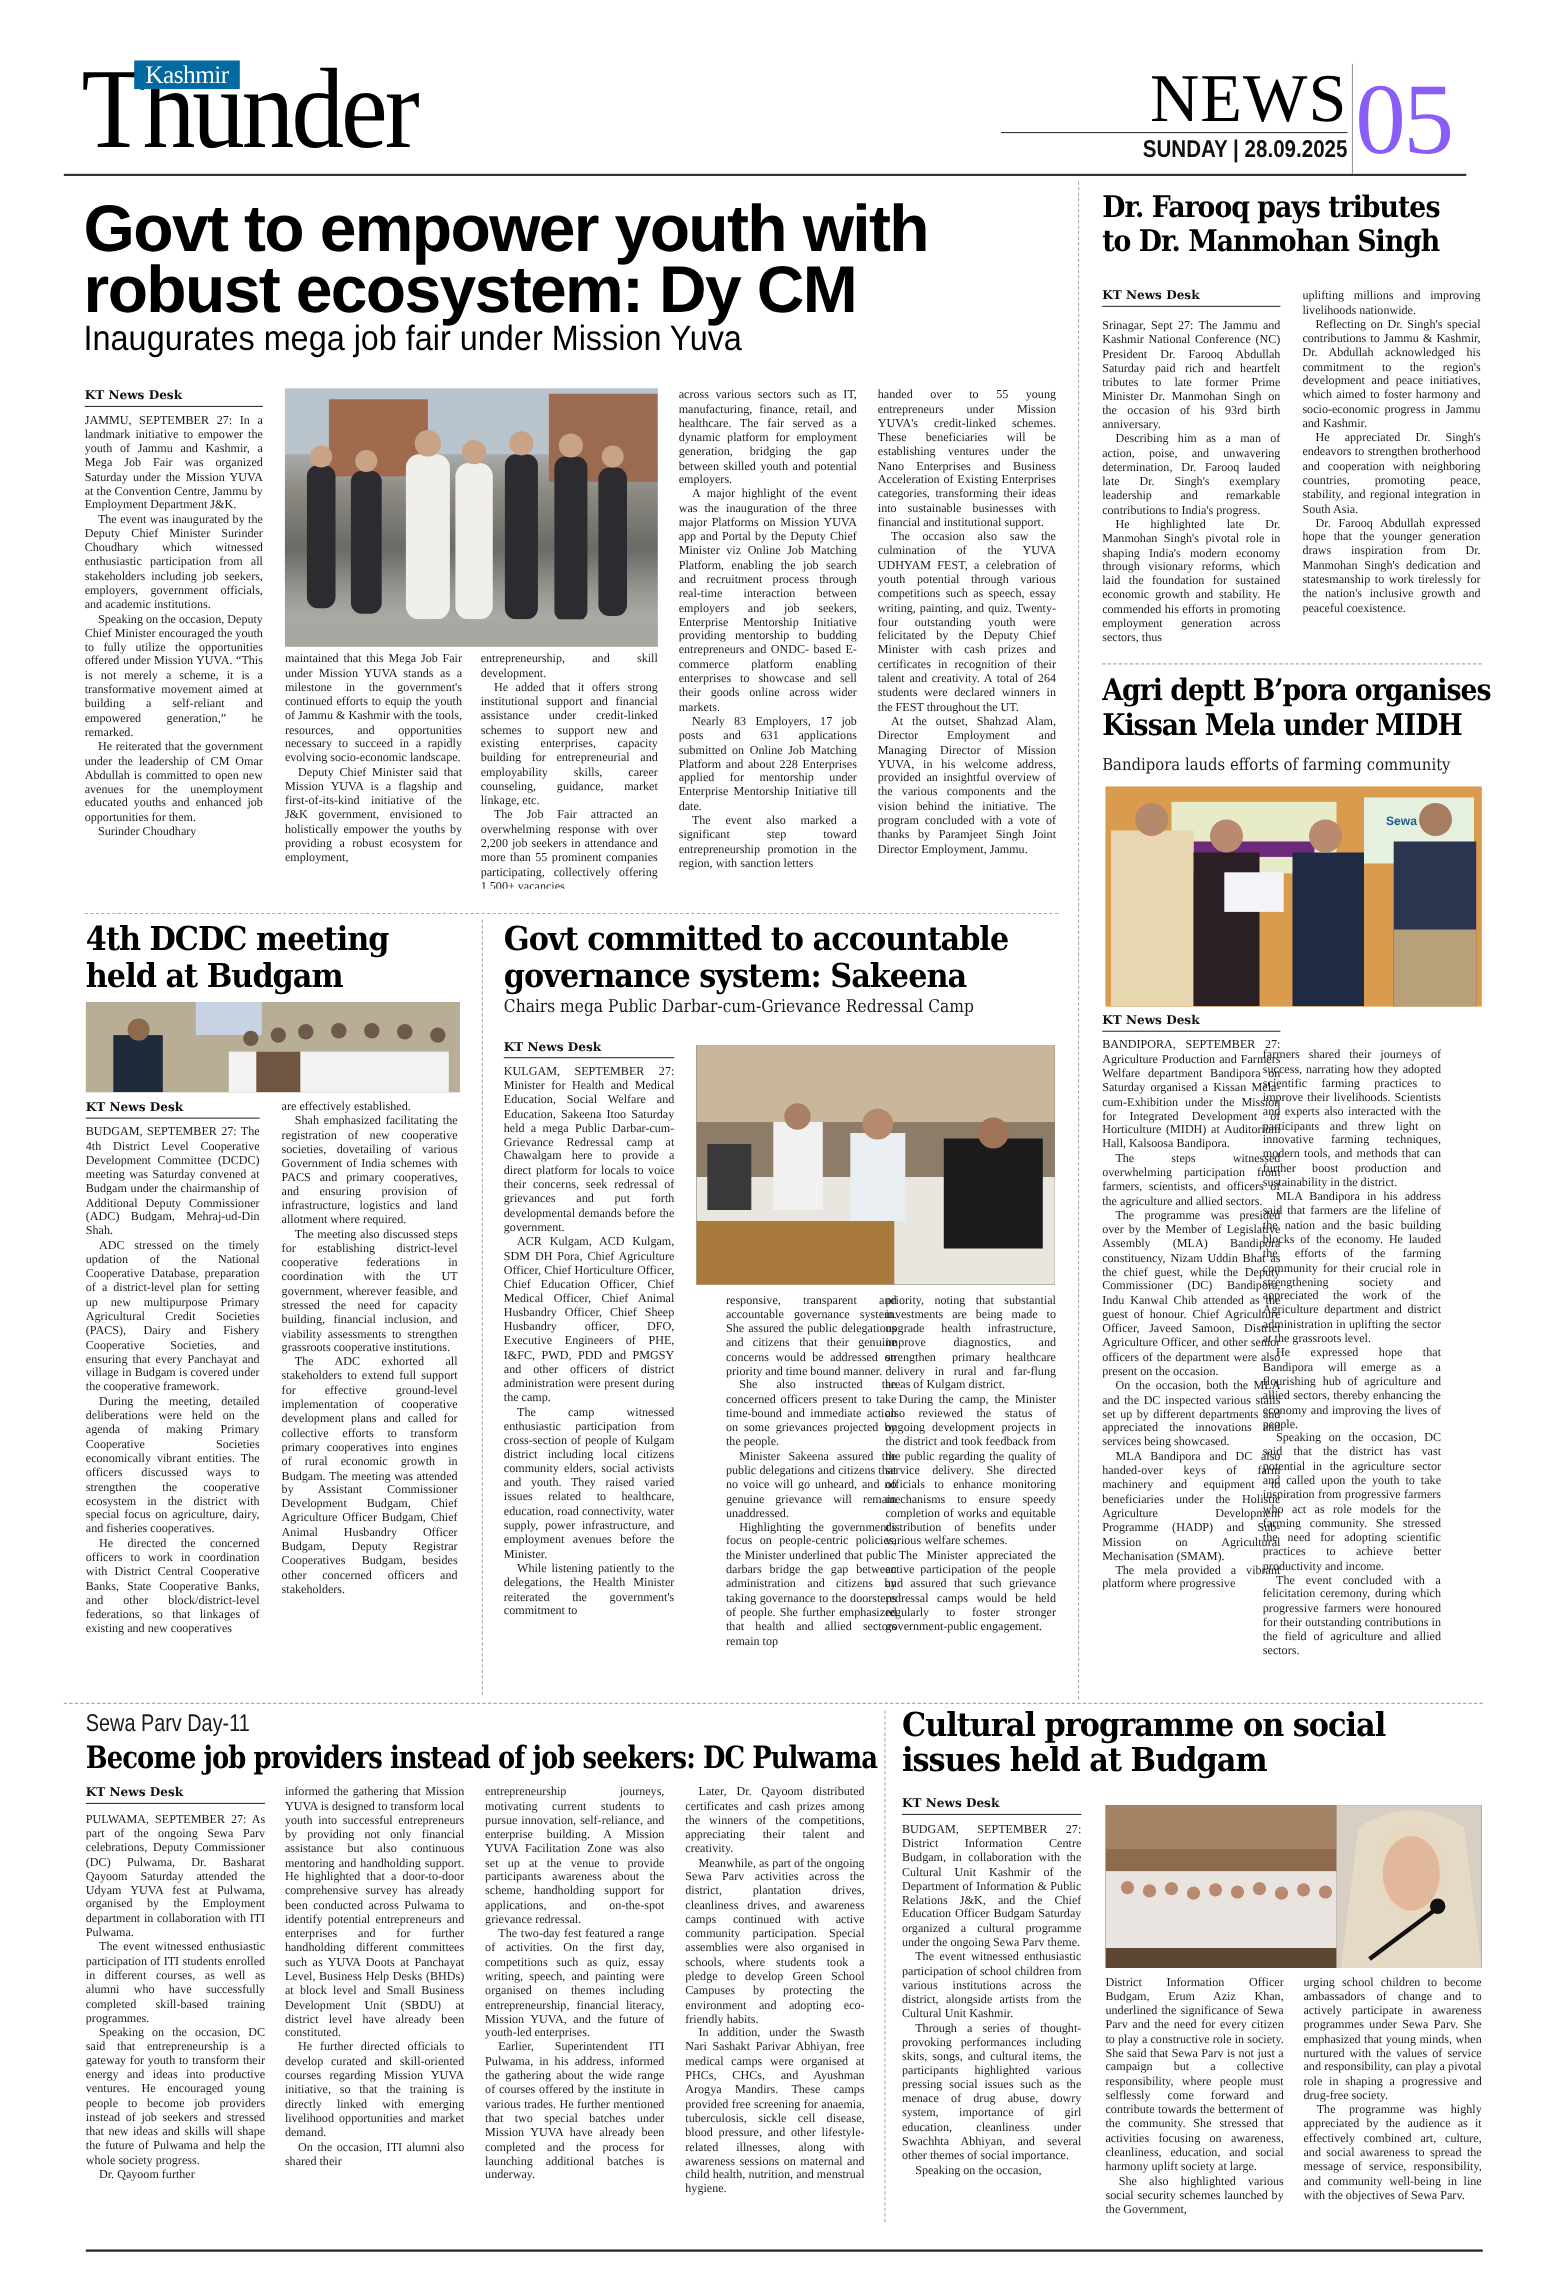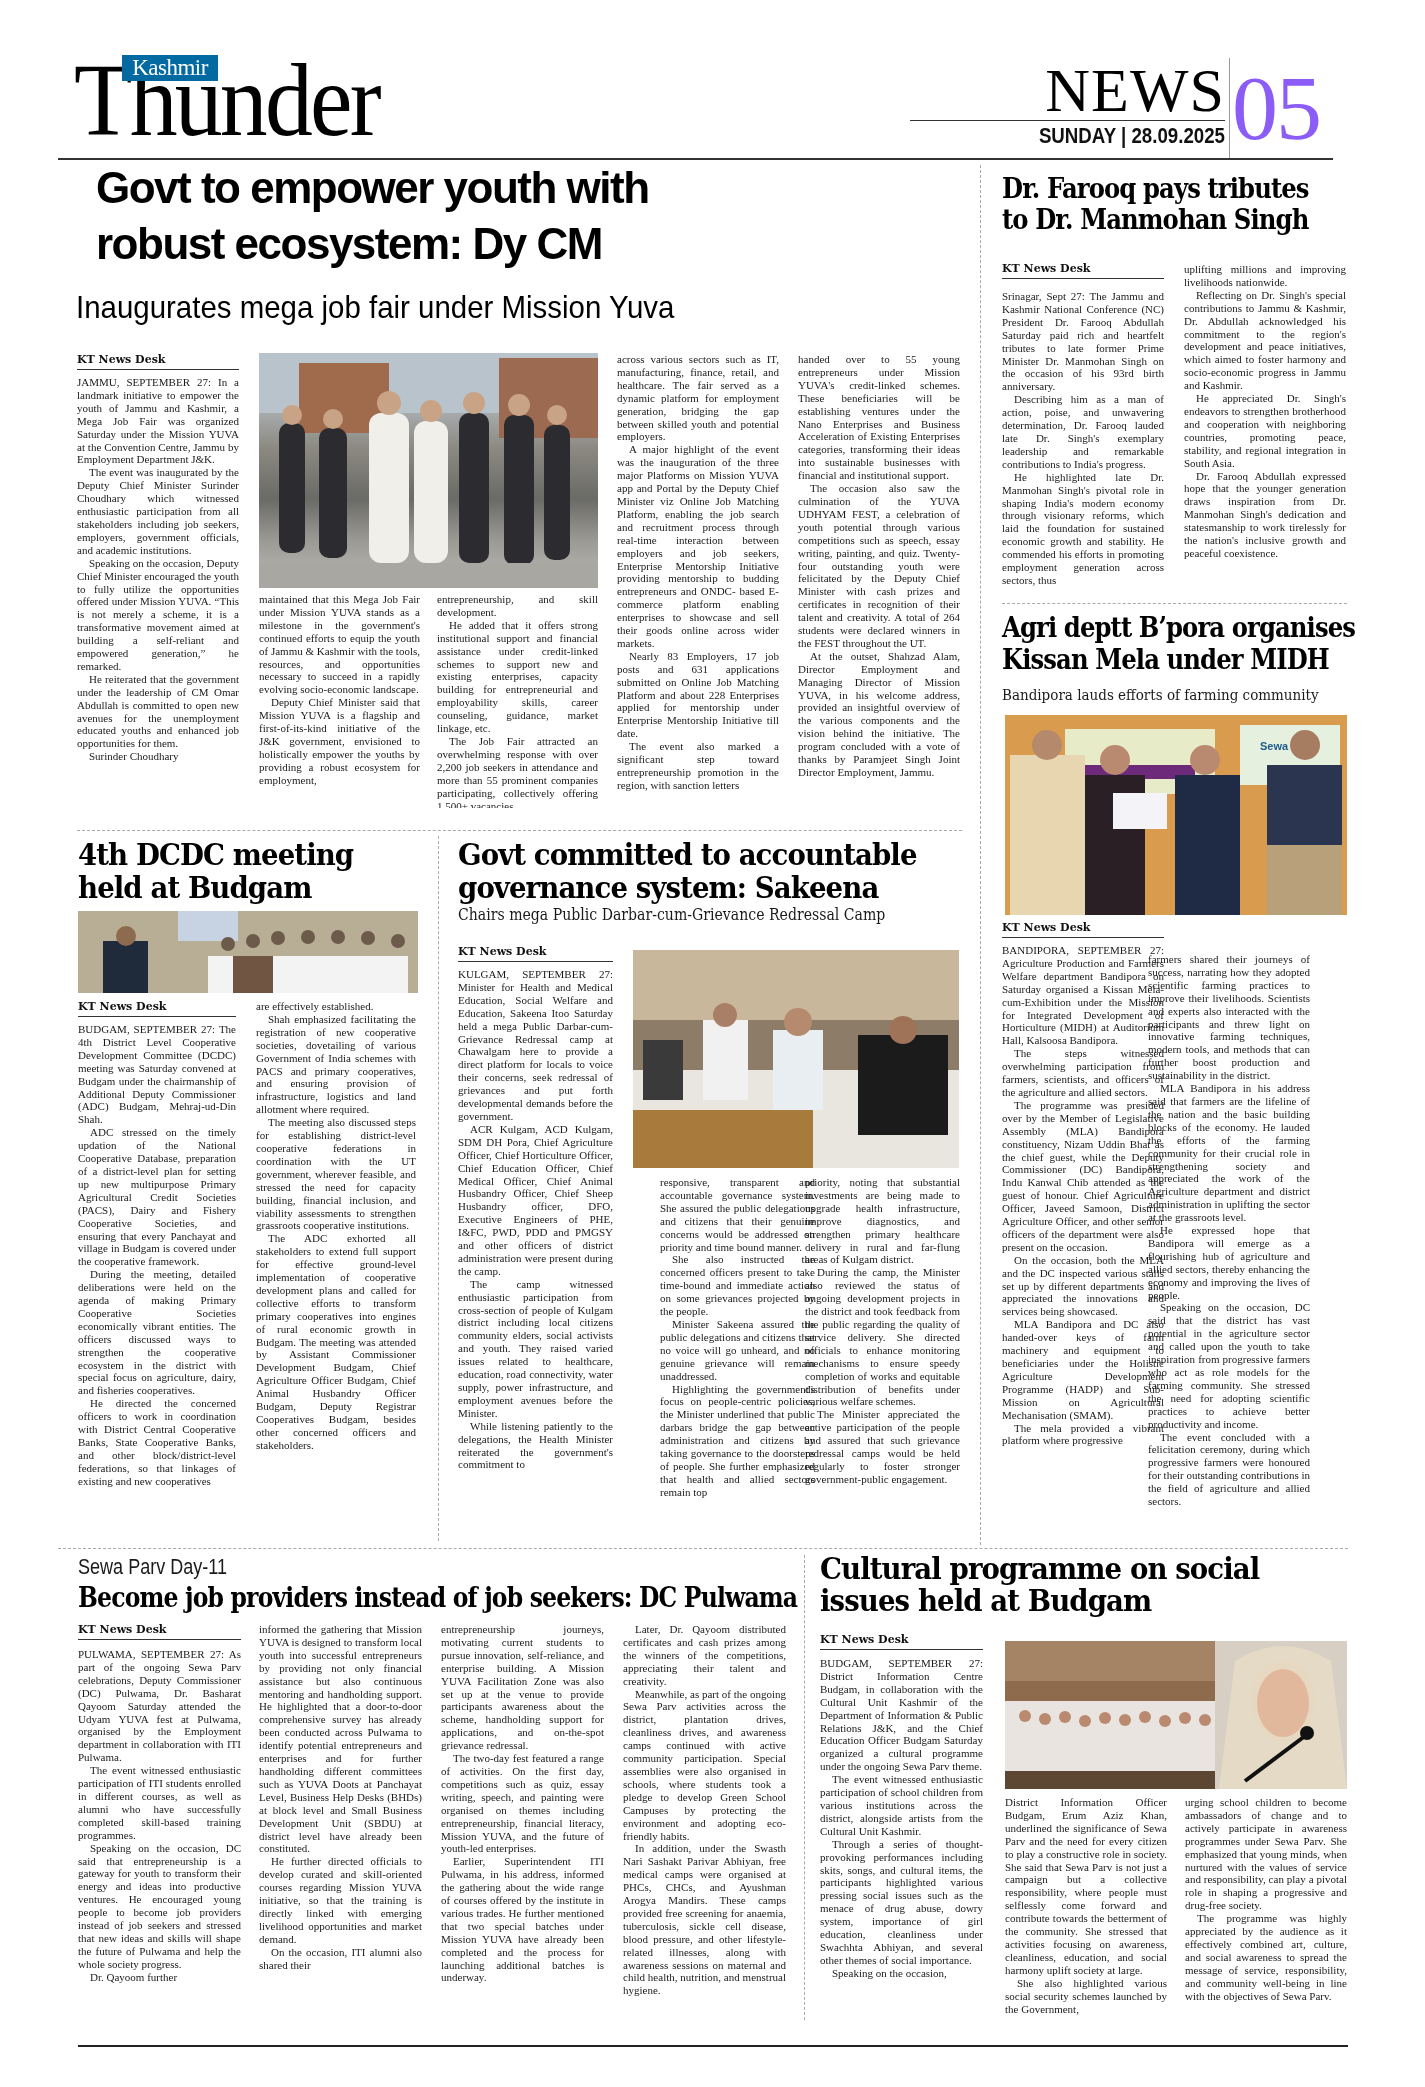--- a/index.html
+++ b/index.html
@@ -34,21 +34,21 @@
   <div class="masthead-kashmir">Kashmir</div>
   <div class="news-label">NEWS</div>
   <div class="news-rule"></div>
   <div class="date-label">SUNDAY | 28.09.2025</div>
   <div class="page-num-divider"></div>
   <div class="page-num">05</div>
   <div class="masthead-rule"></div>
 </div>
 
 <article>
-  <div class="abs hl-sans" style="left:76px;top:160px;width:840px;font-size:44px;line-height:56px;margin-left:20px;">
+  <div class="abs hl-sans" style="left:76px;top:180px;width:840px;font-size:60px;line-height:56px;">
     <div>Govt to empower youth with</div>
     <div>robust ecosystem: Dy CM</div>
   </div>
   <div class="abs sub-sans" style="left:76px;top:290px;font-size:32px;line-height:34px;transform:scaleX(0.92);transform-origin:left;">Inaugurates mega job fair under Mission Yuva</div>
 
   <div class="abs byline" style="left:77px;top:353px;width:162px;">KT News Desk</div>
   <div class="abs col" style="left:77px;top:376px;width:162px;height:432px;">
     <p class="first">JAMMU, SEPTEMBER 27: In a landmark initiative to empower the youth of Jammu and Kashmir, a Mega Job Fair was organized Saturday under the Mission YUVA at the Convention Centre, Jammu by Employment Department J&amp;K.</p>
     <p>The event was inaugurated by the Deputy Chief Minister Surinder Choudhary which witnessed enthusiastic participation from all stakeholders including job seekers, employers, government officials, and academic institutions.</p>
     <p>Speaking on the occasion, Deputy Chief Minister encouraged the youth to fully utilize the opportunities offered under Mission YUVA. “This is not merely a scheme, it is a transformative movement aimed at building a self-reliant and empowered generation,” he remarked.</p>

